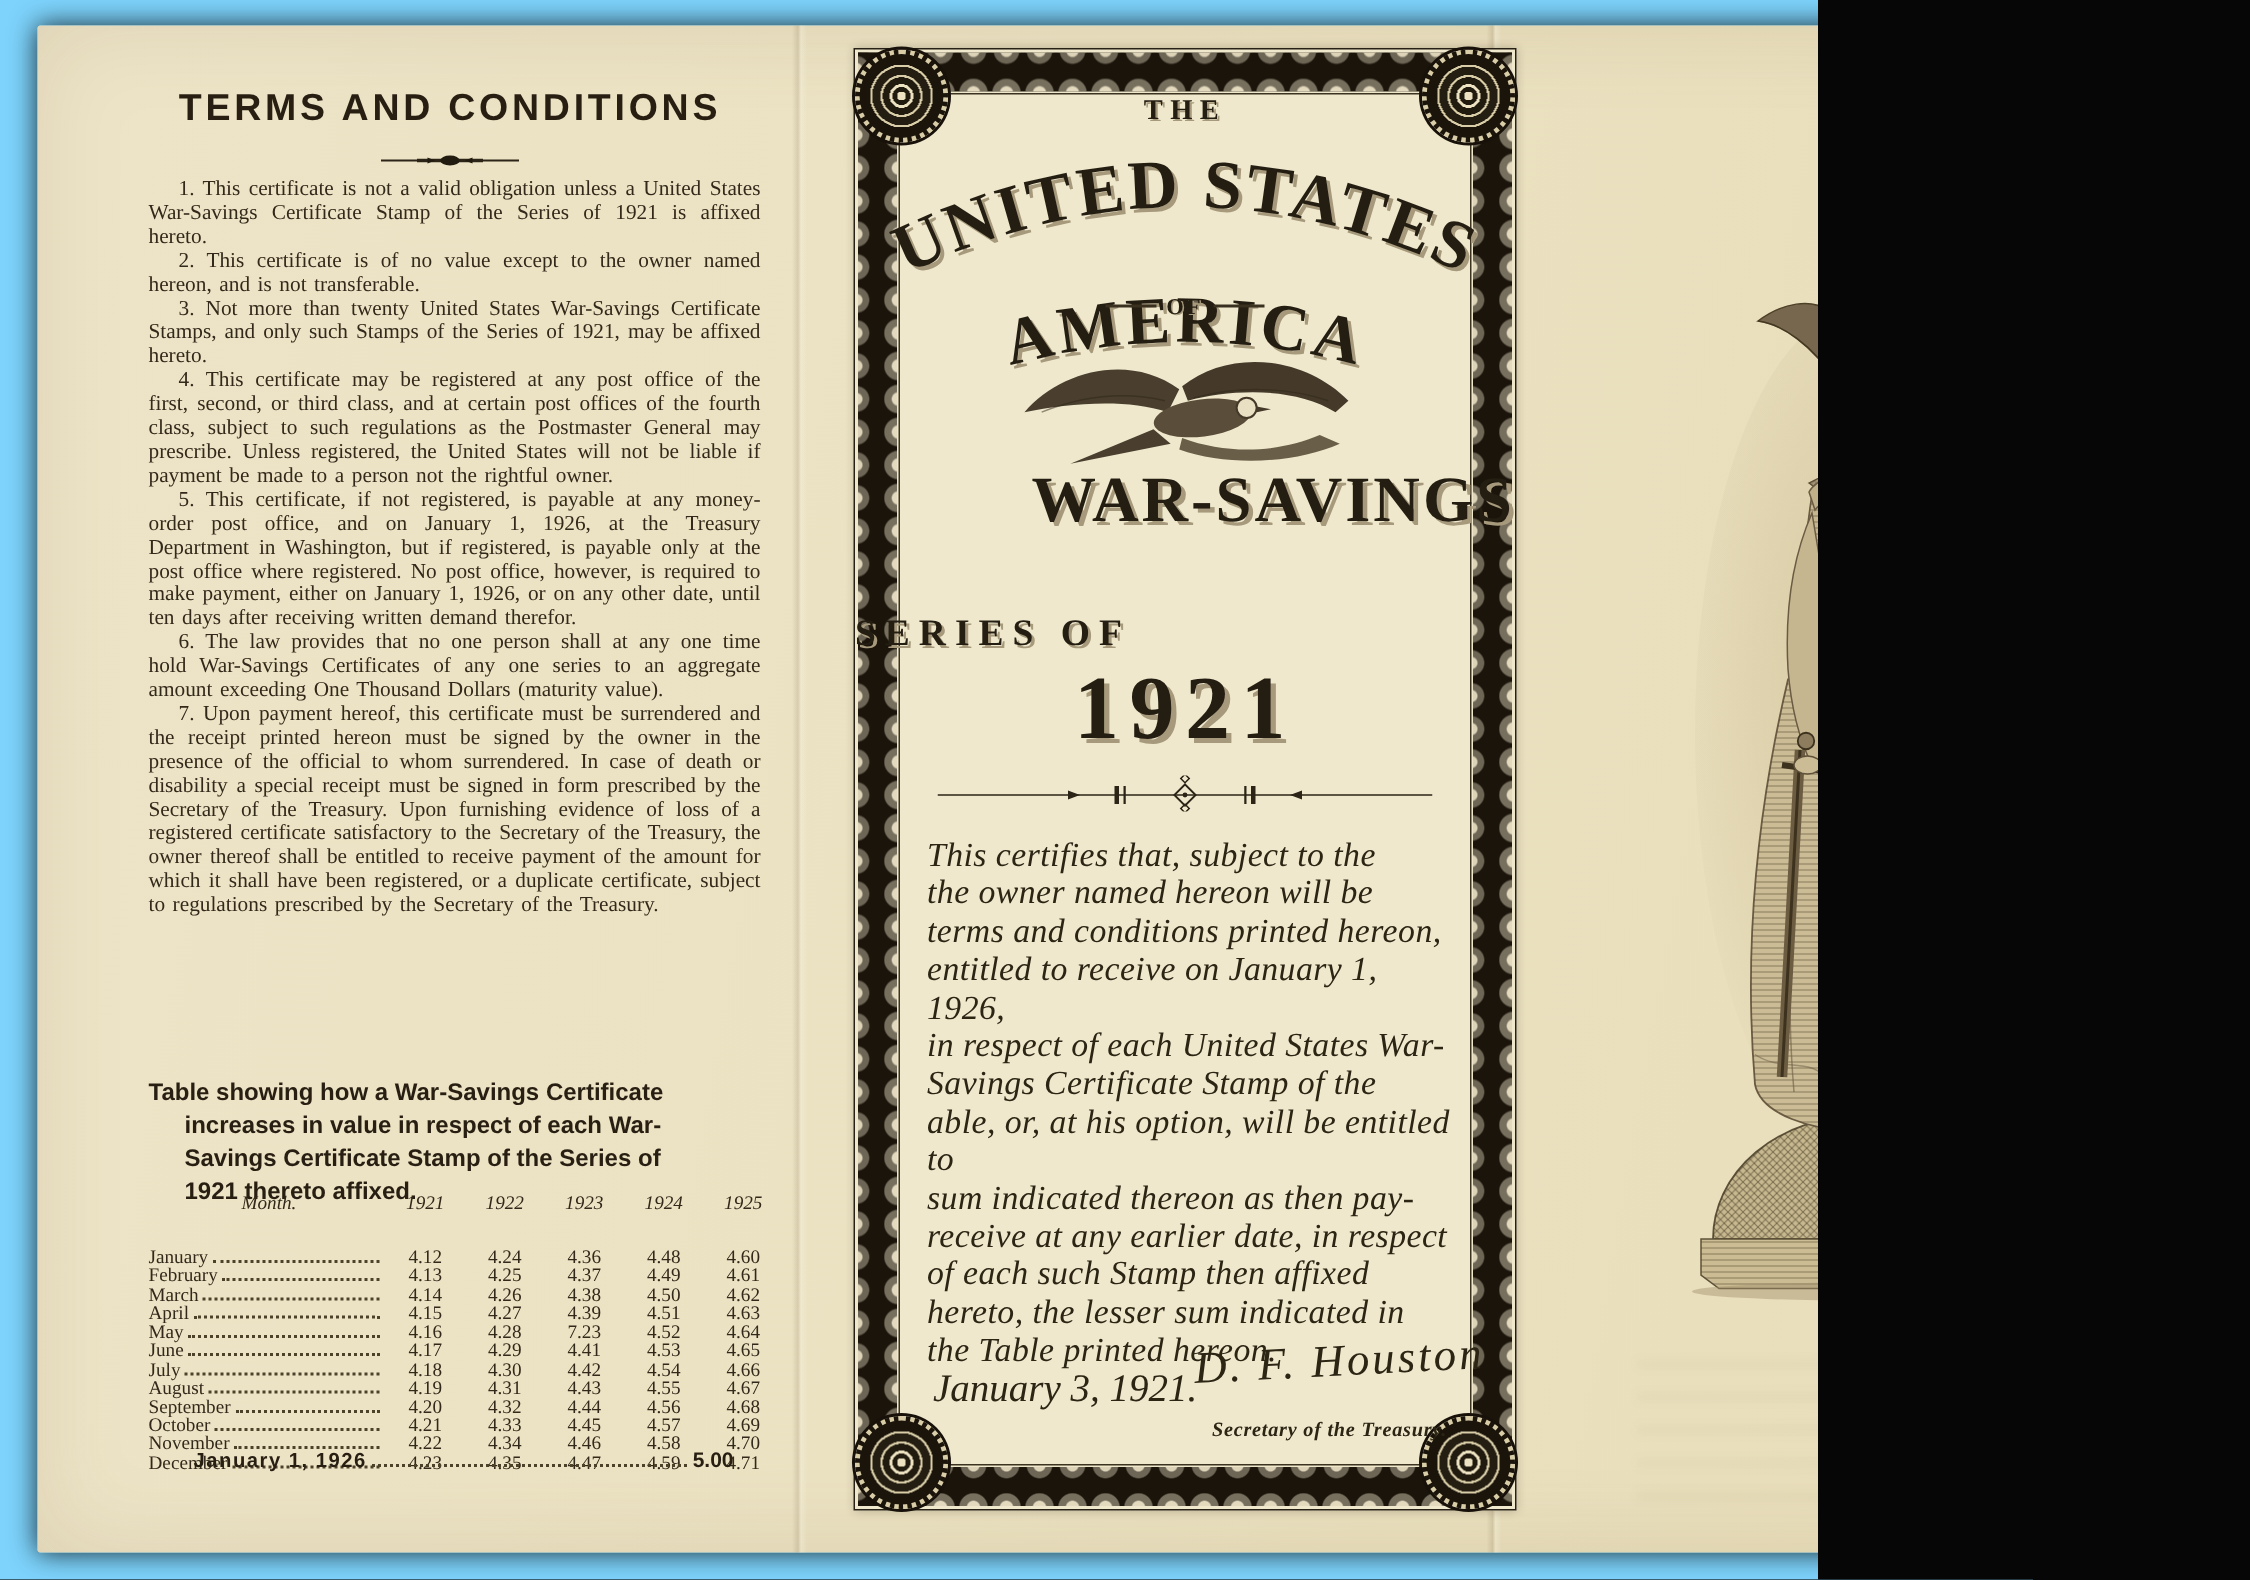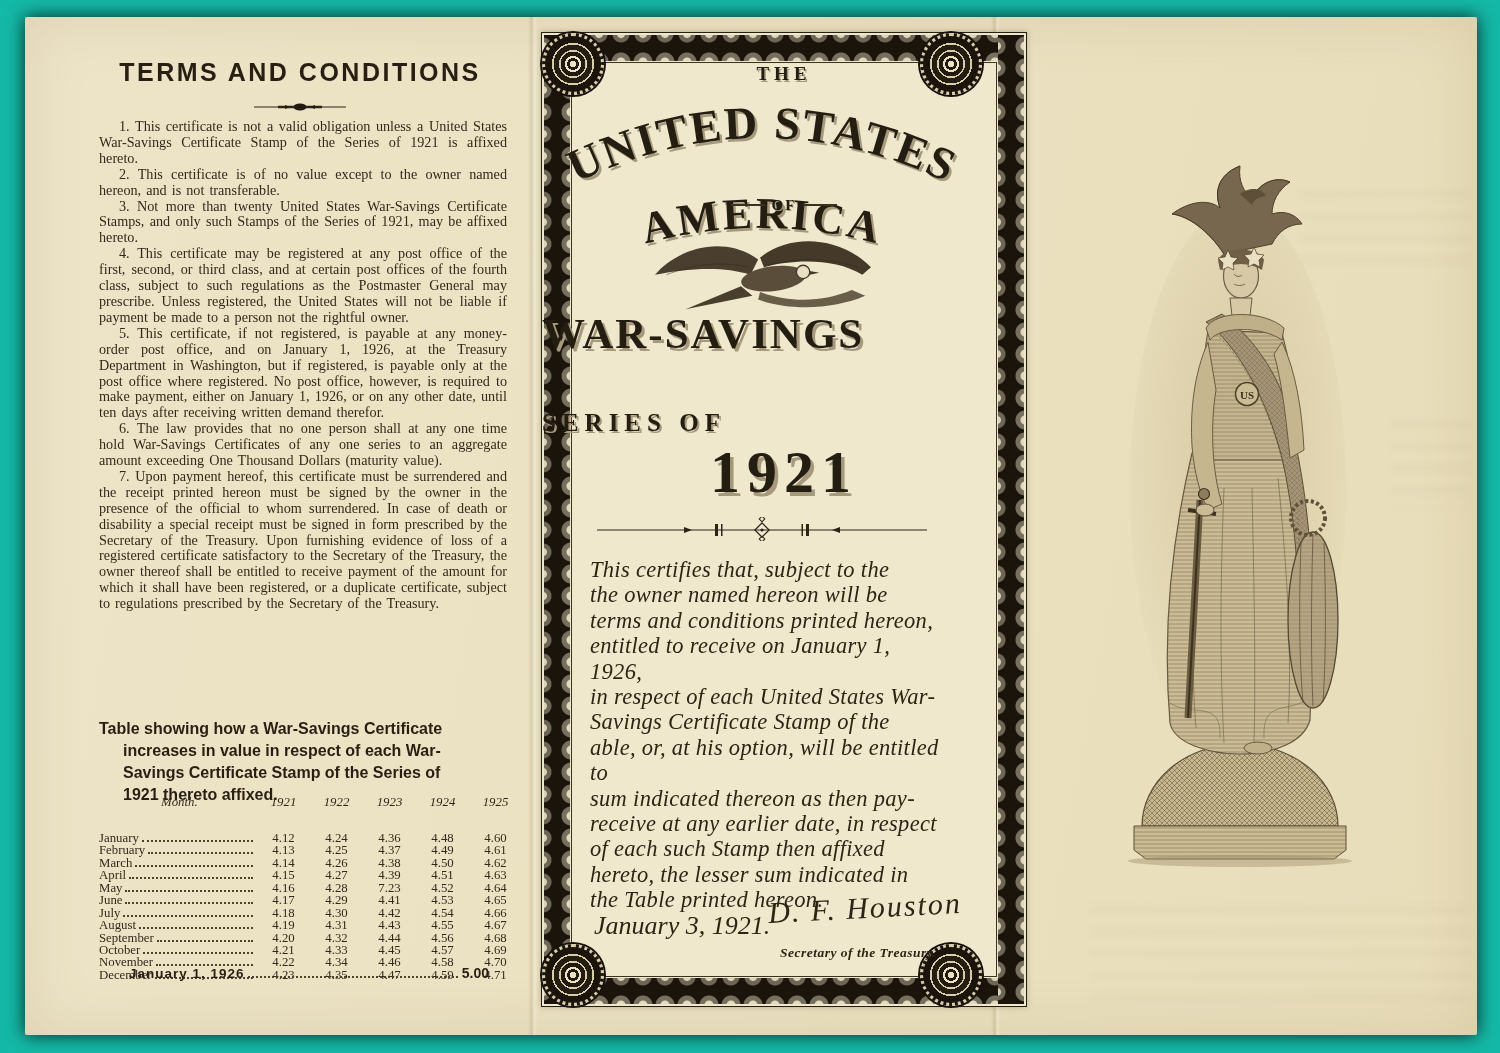--- a/index.html
+++ b/index.html
@@ -1,16 +1,16 @@
 <!DOCTYPE html>
 <html><head>
 <meta charset="utf-8">
 <style>
   html,body{margin:0;padding:0;background:#060606;}
-  #stage{position:relative;width:1500px;height:1053px;background:#14b8a6;overflow:hidden;
+  #stage{position:relative;width:1212px;height:1053px;background:#7dd3fc;overflow:hidden;
          font-family:"Liberation Serif","DejaVu Serif",serif;color:#2e2619;}
   
   .paper{position:absolute;left:25px;top:17px;width:1452px;height:1018px;
          background:linear-gradient(100deg,#ede4c8 0%,#ebe2c2 45%,#e8ddb9 100%);
          box-shadow:inset 0 0 60px rgba(125,100,55,.14), 0 0 18px rgba(0,0,0,.8);
          border-radius:2px;}
   .crease{position:absolute;top:17px;height:1018px;width:10px;
           background:linear-gradient(to right,rgba(90,72,40,0) 0%,rgba(90,72,40,.14) 40%,rgba(255,252,240,.25) 60%,rgba(90,72,40,0) 100%);}
   .smudge{position:absolute;opacity:.55;filter:blur(3px);
           background:repeating-linear-gradient(to bottom,rgba(125,104,62,.06) 0 9px,rgba(0,0,0,0) 9px 22px);}
@@ -34,22 +34,22 @@
   .vt-row{height:12.45px;}
   .vt-num,.vt-year{text-align:center;}
   .vt-month{display:flex;align-items:baseline;overflow:hidden;margin-top:20px;}
   .vt-dots{flex:1;border-bottom:2px dotted #4c4129;margin:0 4px 3px 3px;}
   .vt-foot{display:flex;align-items:baseline;margin-top:4.5px;
            font-family:"Liberation Sans","DejaVu Sans",sans-serif;font-weight:bold;font-size:13.5px;color:#281f12;}
   .vt-foot .lbl{padding-left:30px;letter-spacing:1px;}
   .vt-foot .vt-dots{margin-bottom:2px;}
   .vt-foot .val{padding-right:34px;font-size:14px;}
   
-  .certificate{position:absolute;left:541px;top:32px;width:440px;height:973px;
-               background:#efe8cd;border:1px solid #262015;box-shadow:0 0 6px rgba(40,30,10,.25);padding-left:44px;}
+  .certificate{position:absolute;left:569px;top:32px;width:440px;height:973px;
+               background:#efe8cd;border:1px solid #262015;box-shadow:0 0 6px rgba(40,30,10,.25);}
   .lace{position:absolute;background-color:#1a140b;}
   .lace.top,.lace.bottom{left:2px;right:2px;height:26px;background-size:22px 26px;
      background-image:
        radial-gradient(circle at 11px 27px, rgba(233,223,195,.95) 0 4px, rgba(233,223,195,0) 5px),
        radial-gradient(circle at 11px 27px, rgba(233,223,195,.45) 6px 9px, rgba(233,223,195,0) 10px),
        radial-gradient(circle at 11px -1px, rgba(233,223,195,.9) 0 3.5px, rgba(233,223,195,0) 4.5px),
        radial-gradient(circle at 11px -1px, rgba(233,223,195,.4) 5px 8px, rgba(233,223,195,0) 9px);}
   .lace.top{top:2px;} .lace.bottom{bottom:2px;}
   .lace.left,.lace.right{top:2px;bottom:2px;width:26px;background-size:26px 22px;
      background-image:
@@ -67,21 +67,21 @@
            transform:translate(-50%,-50%);}
   .rosette.tl{left:31px;top:31px;} .rosette.tr{left:409px;top:31px;}
   .rosette.bl{left:31px;top:942px;} .rosette.br{left:409px;top:942px;}
   .cert-pretitle{position:absolute;left:0;top:30px;width:100%;text-align:center;
         font-weight:bold;font-size:19px;letter-spacing:5px;color:#241d11;text-shadow:1.5px 1.5px 0 #a79a7c;}
   .arc-svg{position:absolute;left:10px;top:52px;width:420px;height:180px;}
   .of-line{position:absolute;left:0;top:164px;width:100%;text-align:center;font-weight:bold;
            font-size:15px;letter-spacing:2px;color:#241d11;text-shadow:1px 1px 0 #a79a7c;}
   .of-line .dash{display:inline-block;width:34px;height:2px;background:#3a3020;vertical-align:middle;margin:0 7px 3px 7px;}
   .eagle-svg{position:absolute;left:105px;top:194px;width:230px;height:86px;}
-  .cert-line1{position:absolute;left:0;top:276px;width:100%;text-align:left;font-weight:bold;
+  .cert-line1{position:absolute;left:0;top:276px;width:100%;text-align:right;font-weight:bold;
               font-size:43px;letter-spacing:2px;color:#241d11;text-shadow:3px 3px 0 #a79a7c;}
   .cert-line2{position:absolute;left:0;top:324px;width:100%;text-align:center;font-weight:bold;
               font-size:41px;letter-spacing:2px;color:#241d11;text-shadow:3px 3px 0 #a79a7c;}
   .cert-line3{position:absolute;left:0;top:376px;width:100%;text-align:left;font-weight:bold;
               font-size:25px;letter-spacing:6px;color:#241d11;text-shadow:2px 2px 0 #a79a7c;}
   .cert-year{position:absolute;left:0;top:405px;width:100%;text-align:center;font-weight:bold;
              font-size:60px;letter-spacing:7px;color:#241d11;text-shadow:3.5px 3.5px 0 #a79a7c;}
   .divider-svg{position:absolute;left:55px;top:484px;width:330px;height:24px;}
   .script-block{position:absolute;left:48px;top:524px;width:352px;
                 font-style:italic;font-size:22.5px;line-height:25.4px;color:#2c2514;letter-spacing:.3px;}

